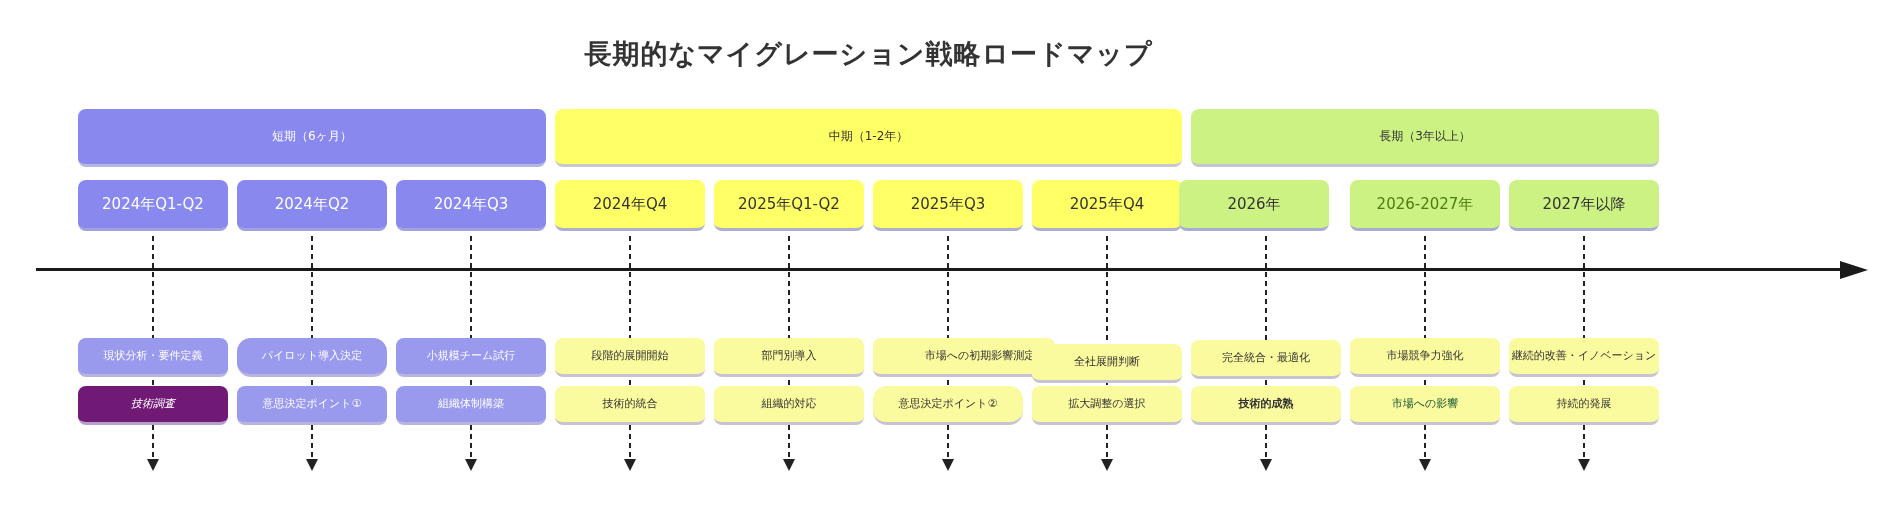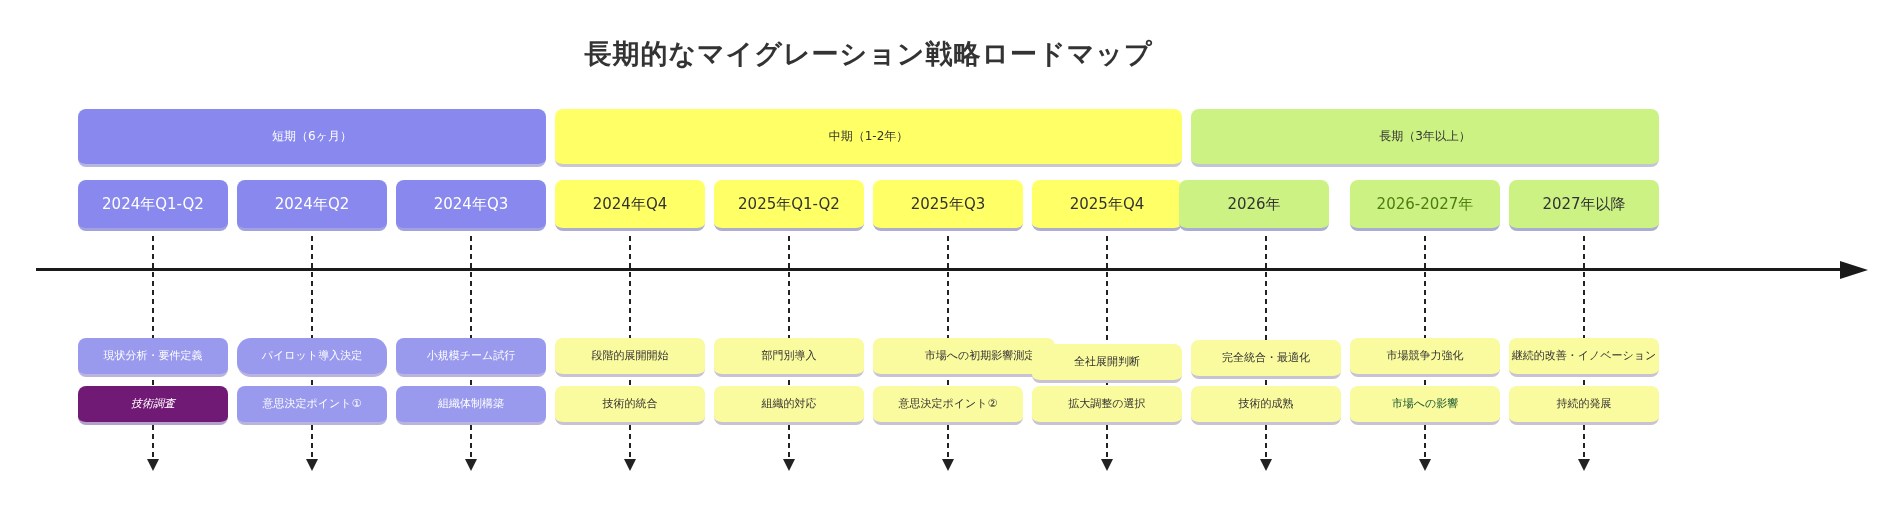--- a/index.html
+++ b/index.html
@@ -59,31 +59,31 @@
       <div class="event" style="left: 555px; top: 386px; background: rgb(250, 250, 158); color: rgb(51, 51, 51);">技術的統合</div>
       <div class="connector" style="left: 788px;"></div>
       <div class="down-arrow" style="left: 783px;"></div>
       <div class="period" style="left: 714px; background: rgb(255, 255, 102); color: rgb(51, 51, 51);">2025年Q1-Q2</div>
       <div class="event" style="left: 714px; top: 338px; background: rgb(250, 250, 158); color: rgb(51, 51, 51);">部門別導入</div>
       <div class="event" style="left: 714px; top: 386px; background: rgb(250, 250, 158); color: rgb(51, 51, 51);">組織的対応</div>
       <div class="connector" style="left: 947px;"></div>
       <div class="down-arrow" style="left: 942px;"></div>
       <div class="period" style="left: 873px; background: rgb(255, 255, 102); color: rgb(51, 51, 51);">2025年Q3</div>
       <div class="event" style="left: 873px; top: 338px; background: rgb(250, 250, 158); color: rgb(51, 51, 51); padding-left: 32px;">市場への初期影響測定</div>
-      <div class="event" style="left: 873px; top: 386px; background: rgb(250, 250, 158); color: rgb(51, 51, 51);">意思決定ポイント②</div>
+      <div class="event" style="left: 873px; top: 386px; background: rgb(250, 250, 158); color: rgb(51, 51, 51); border-radius: 14px;">意思決定ポイント②</div>
       <div class="connector" style="left: 1106px;"></div>
       <div class="down-arrow" style="left: 1101px;"></div>
       <div class="period" style="left: 1032px; background: rgb(255, 255, 102); color: rgb(51, 51, 51);">2025年Q4</div>
       <div class="event" style="left: 1032px; top: 344px; background: rgb(250, 250, 158); color: rgb(51, 51, 51);">全社展開判断</div>
       <div class="event" style="left: 1032px; top: 386px; background: rgb(250, 250, 158); color: rgb(51, 51, 51);">拡大調整の選択</div>
       <div class="connector" style="left: 1265px;"></div>
       <div class="down-arrow" style="left: 1260px;"></div>
       <div class="period" style="left: 1179px; background: rgb(204, 242, 131); color: rgb(51, 51, 51);">2026年</div>
       <div class="event" style="left: 1191px; top: 340px; background: rgb(250, 250, 158); color: rgb(51, 51, 51);">完全統合・最適化</div>
-      <div class="event" style="left: 1191px; top: 386px; background: rgb(250, 250, 158); color: rgb(51, 51, 51);">技術的成熟</div>
+      <div class="event" style="left: 1191px; top: 386px; background: rgb(250, 250, 158); color: rgb(51, 51, 51); font-weight: bold;">技術的成熟</div>
       <div class="connector" style="left: 1424px;"></div>
       <div class="down-arrow" style="left: 1419px;"></div>
       <div class="period" style="left: 1350px; background: rgb(204, 242, 131); color: #4d7c0f;">2026-2027年</div>
       <div class="event" style="left: 1350px; top: 338px; background: rgb(250, 250, 158); color: rgb(51, 51, 51);">市場競争力強化</div>
       <div class="event" style="left: 1350px; top: 386px; background: rgb(250, 250, 158); color: #14532d;">市場への影響</div>
       <div class="connector" style="left: 1583px;"></div>
       <div class="down-arrow" style="left: 1578px;"></div>
       <div class="period" style="left: 1509px; background: rgb(204, 242, 131); color: rgb(51, 51, 51);">2027年以降</div>
       <div class="event" style="left: 1509px; top: 338px; background: rgb(250, 250, 158); color: rgb(51, 51, 51);">継続的改善・イノベーション</div>
       <div class="event" style="left: 1509px; top: 386px; background: rgb(250, 250, 158); color: rgb(51, 51, 51);">持続的発展</div>

